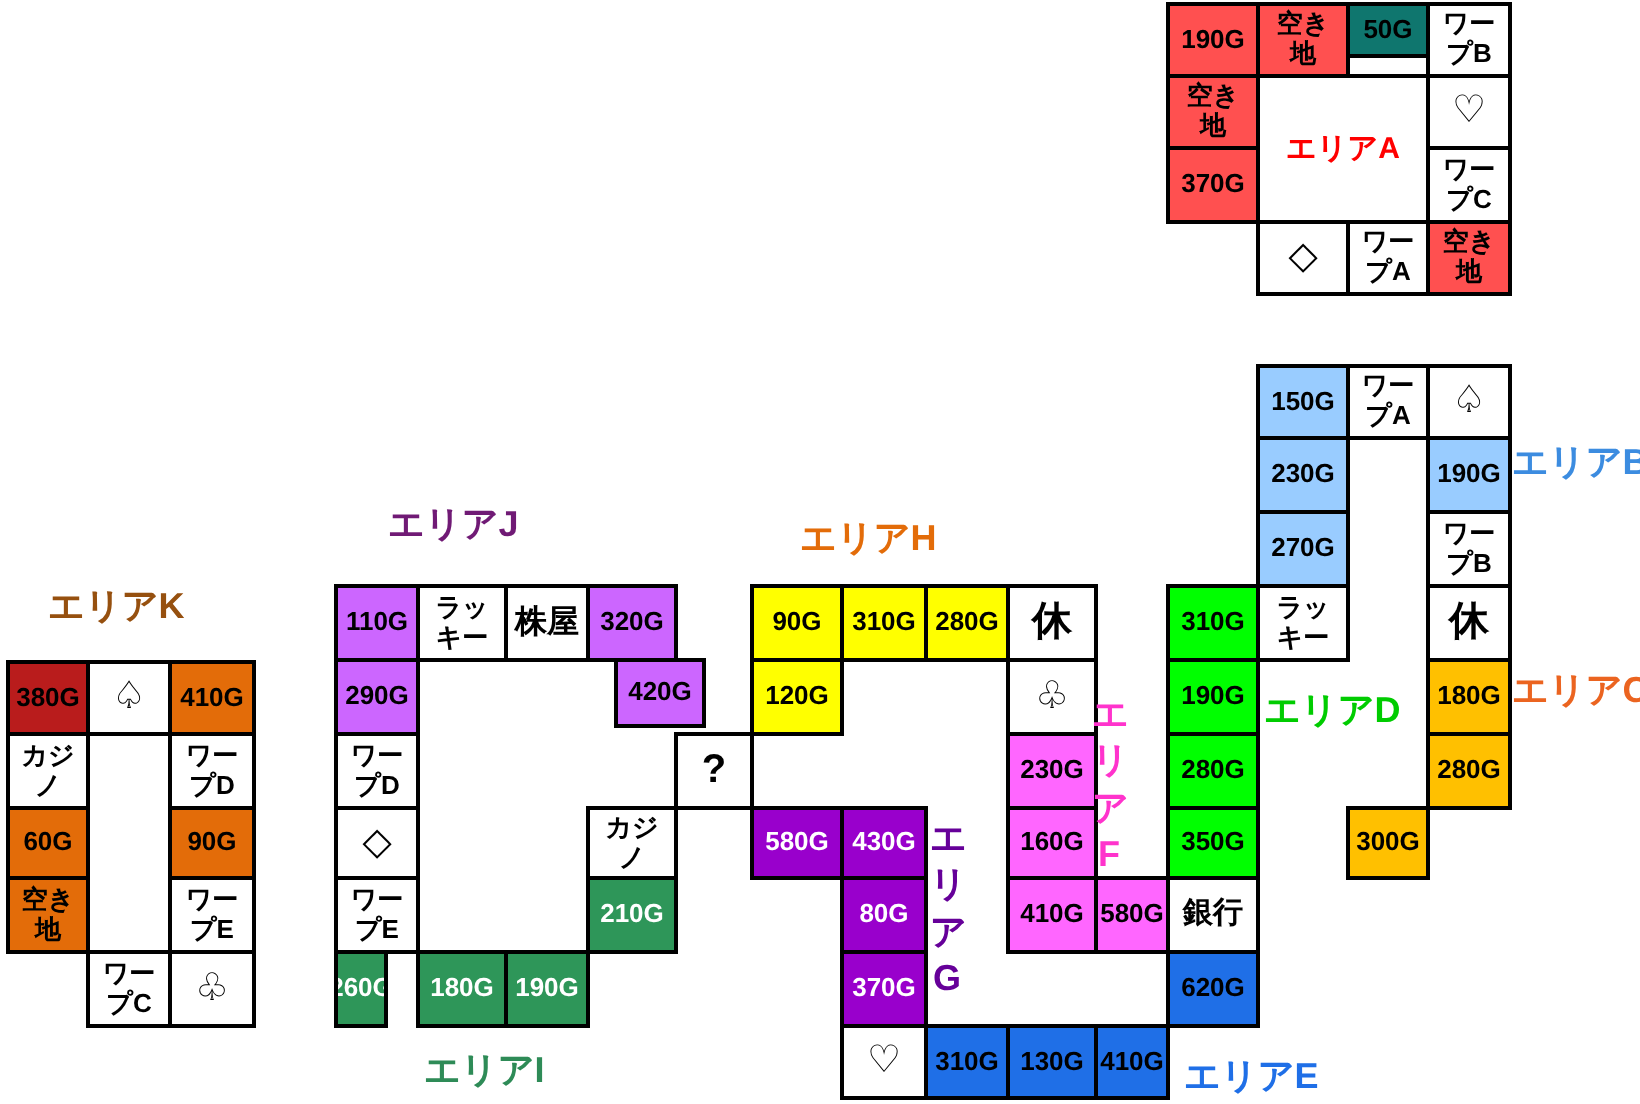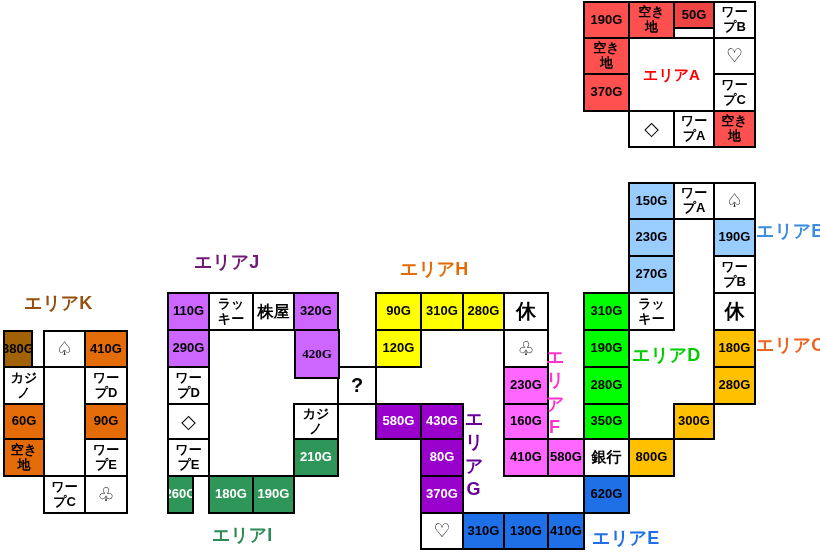--- a/index.html
+++ b/index.html
@@ -50,21 +50,21 @@
     text-align: center;
   }
 </style>
 </head>
 <body>
 
 <div id="board">
     <div class="cell" style="left: 583px; top: 1px; width: 47px; height: 38px; background: rgb(255, 80, 80);">190G</div>
     <div class="cell" style="left: 628px; top: 1px; width: 47px; height: 38px; background: rgb(255, 80, 80);">空き
 地</div>
-    <div class="cell" style="left: 673px; top: 1px; width: 42px; height: 28px; background: #ef4444;">50G</div>
+    <div class="cell" style="left: 673px; top: 1px; width: 42px; height: 28px; background: #0f766e;">50G</div>
     <div class="cell" style="left: 713px; top: 1px; width: 43px; height: 38px; background: rgb(255, 255, 255);">ワー
 プB</div>
     <div class="cell" style="left: 583px; top: 37px; width: 47px; height: 38px; background: rgb(255, 80, 80);">空き
 地</div>
     <div class="cell" style="left: 628px; top: 37px; width: 87px; height: 76px; background: rgb(255, 255, 255); color: rgb(255, 0, 0); font-size: 15px;">エリアA</div>
     <div class="cell sym" style="left: 713px; top: 37px; width: 43px; height: 38px; background: rgb(255, 255, 255);">♡</div>
     <div class="cell" style="left: 583px; top: 73px; width: 47px; height: 39px; background: rgb(255, 80, 80);">370G</div>
     <div class="cell" style="left: 713px; top: 73px; width: 43px; height: 39px; background: rgb(255, 255, 255);">ワー
 プC</div>
     <div class="cell sym" style="left: 628px; top: 110px; width: 47px; height: 38px; background: rgb(255, 255, 255);">◇</div>
@@ -80,21 +80,20 @@
     <div class="cell" style="left: 713px; top: 218px; width: 43px; height: 39px; background: rgb(153, 204, 255);">190G</div>
     <div class="cell" style="left: 628px; top: 255px; width: 47px; height: 39px; background: rgb(153, 204, 255);">270G</div>
     <div class="cell" style="left: 713px; top: 255px; width: 43px; height: 39px; background: rgb(255, 255, 255);">ワー
 プB</div>
     <div class="cell" style="left: 628px; top: 292px; width: 47px; height: 39px; background: rgb(255, 255, 255);">ラッ
 キー</div>
     <div class="cell" style="left: 713px; top: 292px; width: 43px; height: 39px; background: rgb(255, 255, 255); font-size: 20px;">休</div>
     <div class="cell" style="left: 713px; top: 329px; width: 43px; height: 39px; background: rgb(255, 192, 0);">180G</div>
     <div class="cell" style="left: 713px; top: 366px; width: 43px; height: 39px; background: rgb(255, 192, 0);">280G</div>
     <div class="cell" style="left: 673px; top: 403px; width: 42px; height: 37px; background: rgb(255, 192, 0);">300G</div>
-    <div class="cell" style="left: 628px; top: 438px; width: 47px; height: 39px; background: rgb(255, 192, 0);">800G</div>
     <div class="cell" style="left: 583px; top: 292px; width: 47px; height: 39px; background: rgb(0, 255, 0);">310G</div>
     <div class="cell" style="left: 583px; top: 329px; width: 47px; height: 39px; background: rgb(0, 255, 0);">190G</div>
     <div class="cell" style="left: 583px; top: 366px; width: 47px; height: 39px; background: rgb(0, 255, 0);">280G</div>
     <div class="cell" style="left: 583px; top: 403px; width: 47px; height: 37px; background: rgb(0, 255, 0);">350G</div>
     <div class="cell" style="left: 583px; top: 438px; width: 47px; height: 39px; background: rgb(255, 255, 255); font-size: 15px;">銀行</div>
     <div class="cell" style="left: 583px; top: 475px; width: 47px; height: 39px; background: rgb(31, 111, 231);">620G</div>
     <div class="cell" style="left: 462px; top: 512px; width: 43px; height: 38px; background: rgb(31, 111, 231);">310G</div>
     <div class="cell" style="left: 503px; top: 512px; width: 46px; height: 38px; background: rgb(31, 111, 231);">130G</div>
     <div class="cell" style="left: 547px; top: 512px; width: 38px; height: 38px; background: rgb(31, 111, 231);">410G</div>
     <div class="cell sym" style="left: 503px; top: 329px; width: 46px; height: 39px; background: rgb(255, 255, 255);">♧</div>
@@ -112,33 +111,33 @@
     <div class="cell" style="left: 420px; top: 403px; width: 44px; height: 37px; background: rgb(153, 0, 204); color: rgb(255, 255, 255);">430G</div>
     <div class="cell" style="left: 420px; top: 438px; width: 44px; height: 39px; background: rgb(153, 0, 204); color: rgb(255, 255, 255);">80G</div>
     <div class="cell" style="left: 420px; top: 475px; width: 44px; height: 39px; background: rgb(153, 0, 204); color: rgb(255, 255, 255);">370G</div>
     <div class="cell sym" style="left: 420px; top: 512px; width: 44px; height: 38px; background: rgb(255, 255, 255);">♡</div>
     <div class="cell" style="left: 167px; top: 292px; width: 43px; height: 39px; background: rgb(204, 102, 255);">110G</div>
     <div class="cell" style="left: 208px; top: 292px; width: 46px; height: 39px; background: rgb(255, 255, 255);">ラッ
 キー</div>
     <div class="cell" style="left: 252px; top: 292px; width: 43px; height: 39px; background: rgb(255, 255, 255); font-size: 16px;">株屋</div>
     <div class="cell" style="left: 293px; top: 292px; width: 46px; height: 39px; background: rgb(204, 102, 255);">320G</div>
     <div class="cell" style="left: 167px; top: 329px; width: 43px; height: 39px; background: rgb(204, 102, 255);">290G</div>
-    <div class="cell" style="left: 294px; top: 329px; width: 46px; height: 50px; background: rgb(204, 102, 255); font-family: Liberation Serif, serif;">420G</div>
+    <div class="cell" style="left: 307px; top: 329px; width: 46px; height: 35px; background: rgb(204, 102, 255);">420G</div>
     <div class="cell" style="left: 167px; top: 366px; width: 43px; height: 39px; background: rgb(255, 255, 255);">ワー
 プD</div>
     <div class="cell sym" style="left: 167px; top: 403px; width: 43px; height: 37px; background: rgb(255, 255, 255);">◇</div>
     <div class="cell" style="left: 167px; top: 438px; width: 43px; height: 39px; background: rgb(255, 255, 255);">ワー
 プE</div>
     <div class="cell" style="left: 293px; top: 403px; width: 46px; height: 37px; background: rgb(255, 255, 255);">カジ
 ノ</div>
     <div class="cell" style="left: 293px; top: 438px; width: 46px; height: 39px; background: rgb(46, 150, 89); color: rgb(255, 255, 255);">210G</div>
     <div class="cell" style="left: 167px; top: 475px; width: 27px; height: 39px; background: rgb(46, 150, 89); color: rgb(255, 255, 255);">260G</div>
     <div class="cell" style="left: 208px; top: 475px; width: 46px; height: 39px; background: rgb(46, 150, 89); color: rgb(255, 255, 255);">180G</div>
     <div class="cell" style="left: 252px; top: 475px; width: 43px; height: 39px; background: rgb(46, 150, 89); color: rgb(255, 255, 255);">190G</div>
-    <div class="cell" style="left: 3px; top: 330px; width: 30px; height: 38px; background: #a16207;">380G</div>
+    <div class="cell" style="left: 3px; top: 330px; width: 42px; height: 38px; background: #b91c1c;">380G</div>
     <div class="cell sym" style="left: 43px; top: 330px; width: 43px; height: 38px; background: rgb(255, 255, 255);">♤</div>
     <div class="cell" style="left: 84px; top: 330px; width: 44px; height: 38px; background: rgb(227, 108, 9);">410G</div>
     <div class="cell" style="left: 3px; top: 366px; width: 42px; height: 39px; background: rgb(255, 255, 255);">カジ
 ノ</div>
     <div class="cell" style="left: 84px; top: 366px; width: 44px; height: 39px; background: rgb(255, 255, 255);">ワー
 プD</div>
     <div class="cell" style="left: 3px; top: 403px; width: 42px; height: 37px; background: rgb(227, 108, 9);">60G</div>
     <div class="cell" style="left: 84px; top: 403px; width: 44px; height: 37px; background: rgb(227, 108, 9);">90G</div>
     <div class="cell" style="left: 3px; top: 438px; width: 42px; height: 39px; background: rgb(227, 108, 9);">空き
 地</div>

